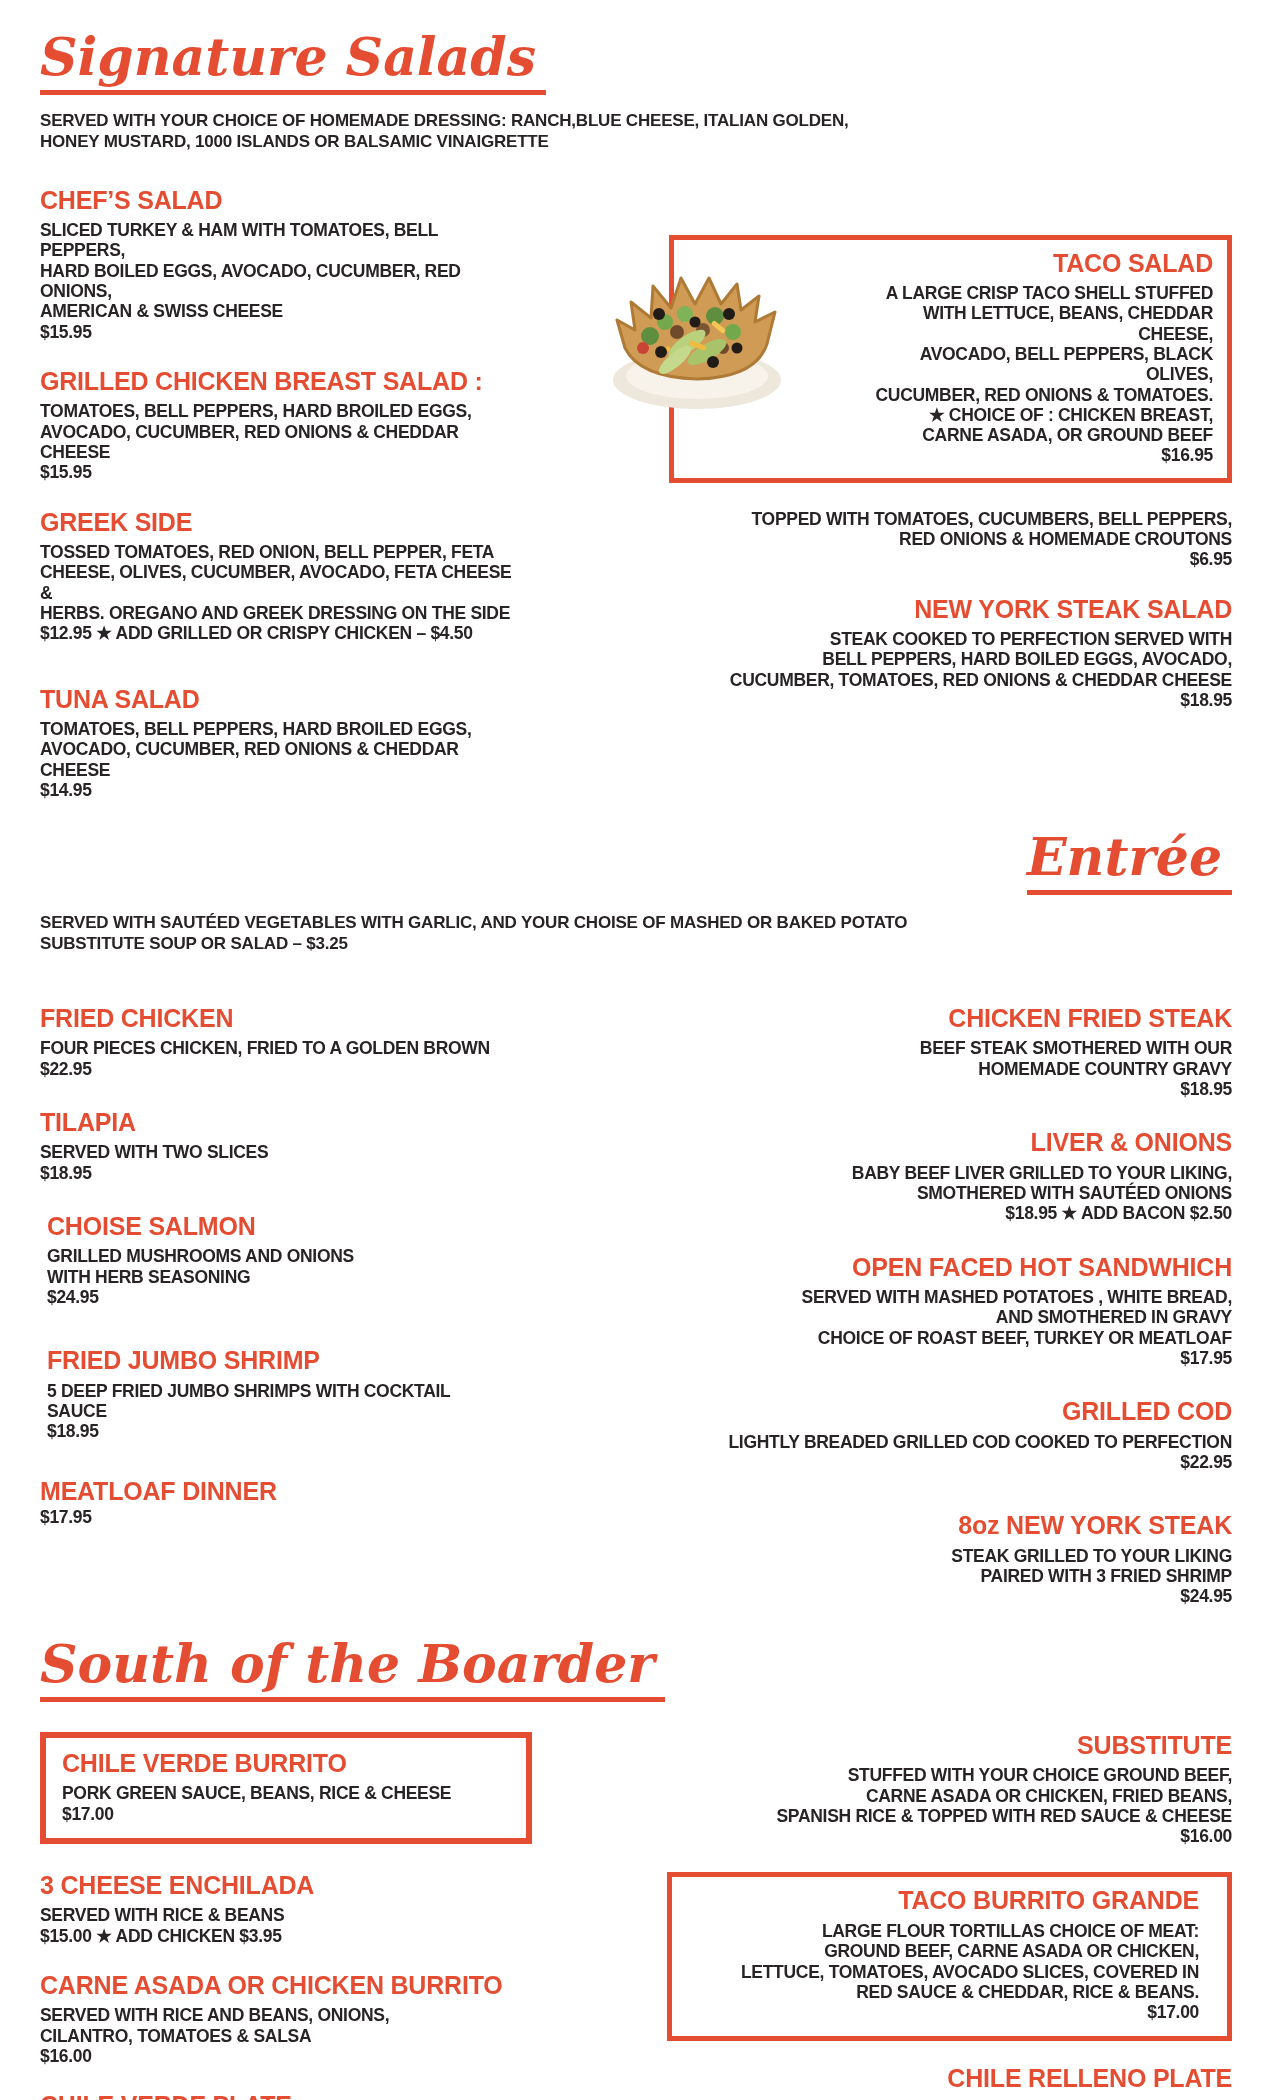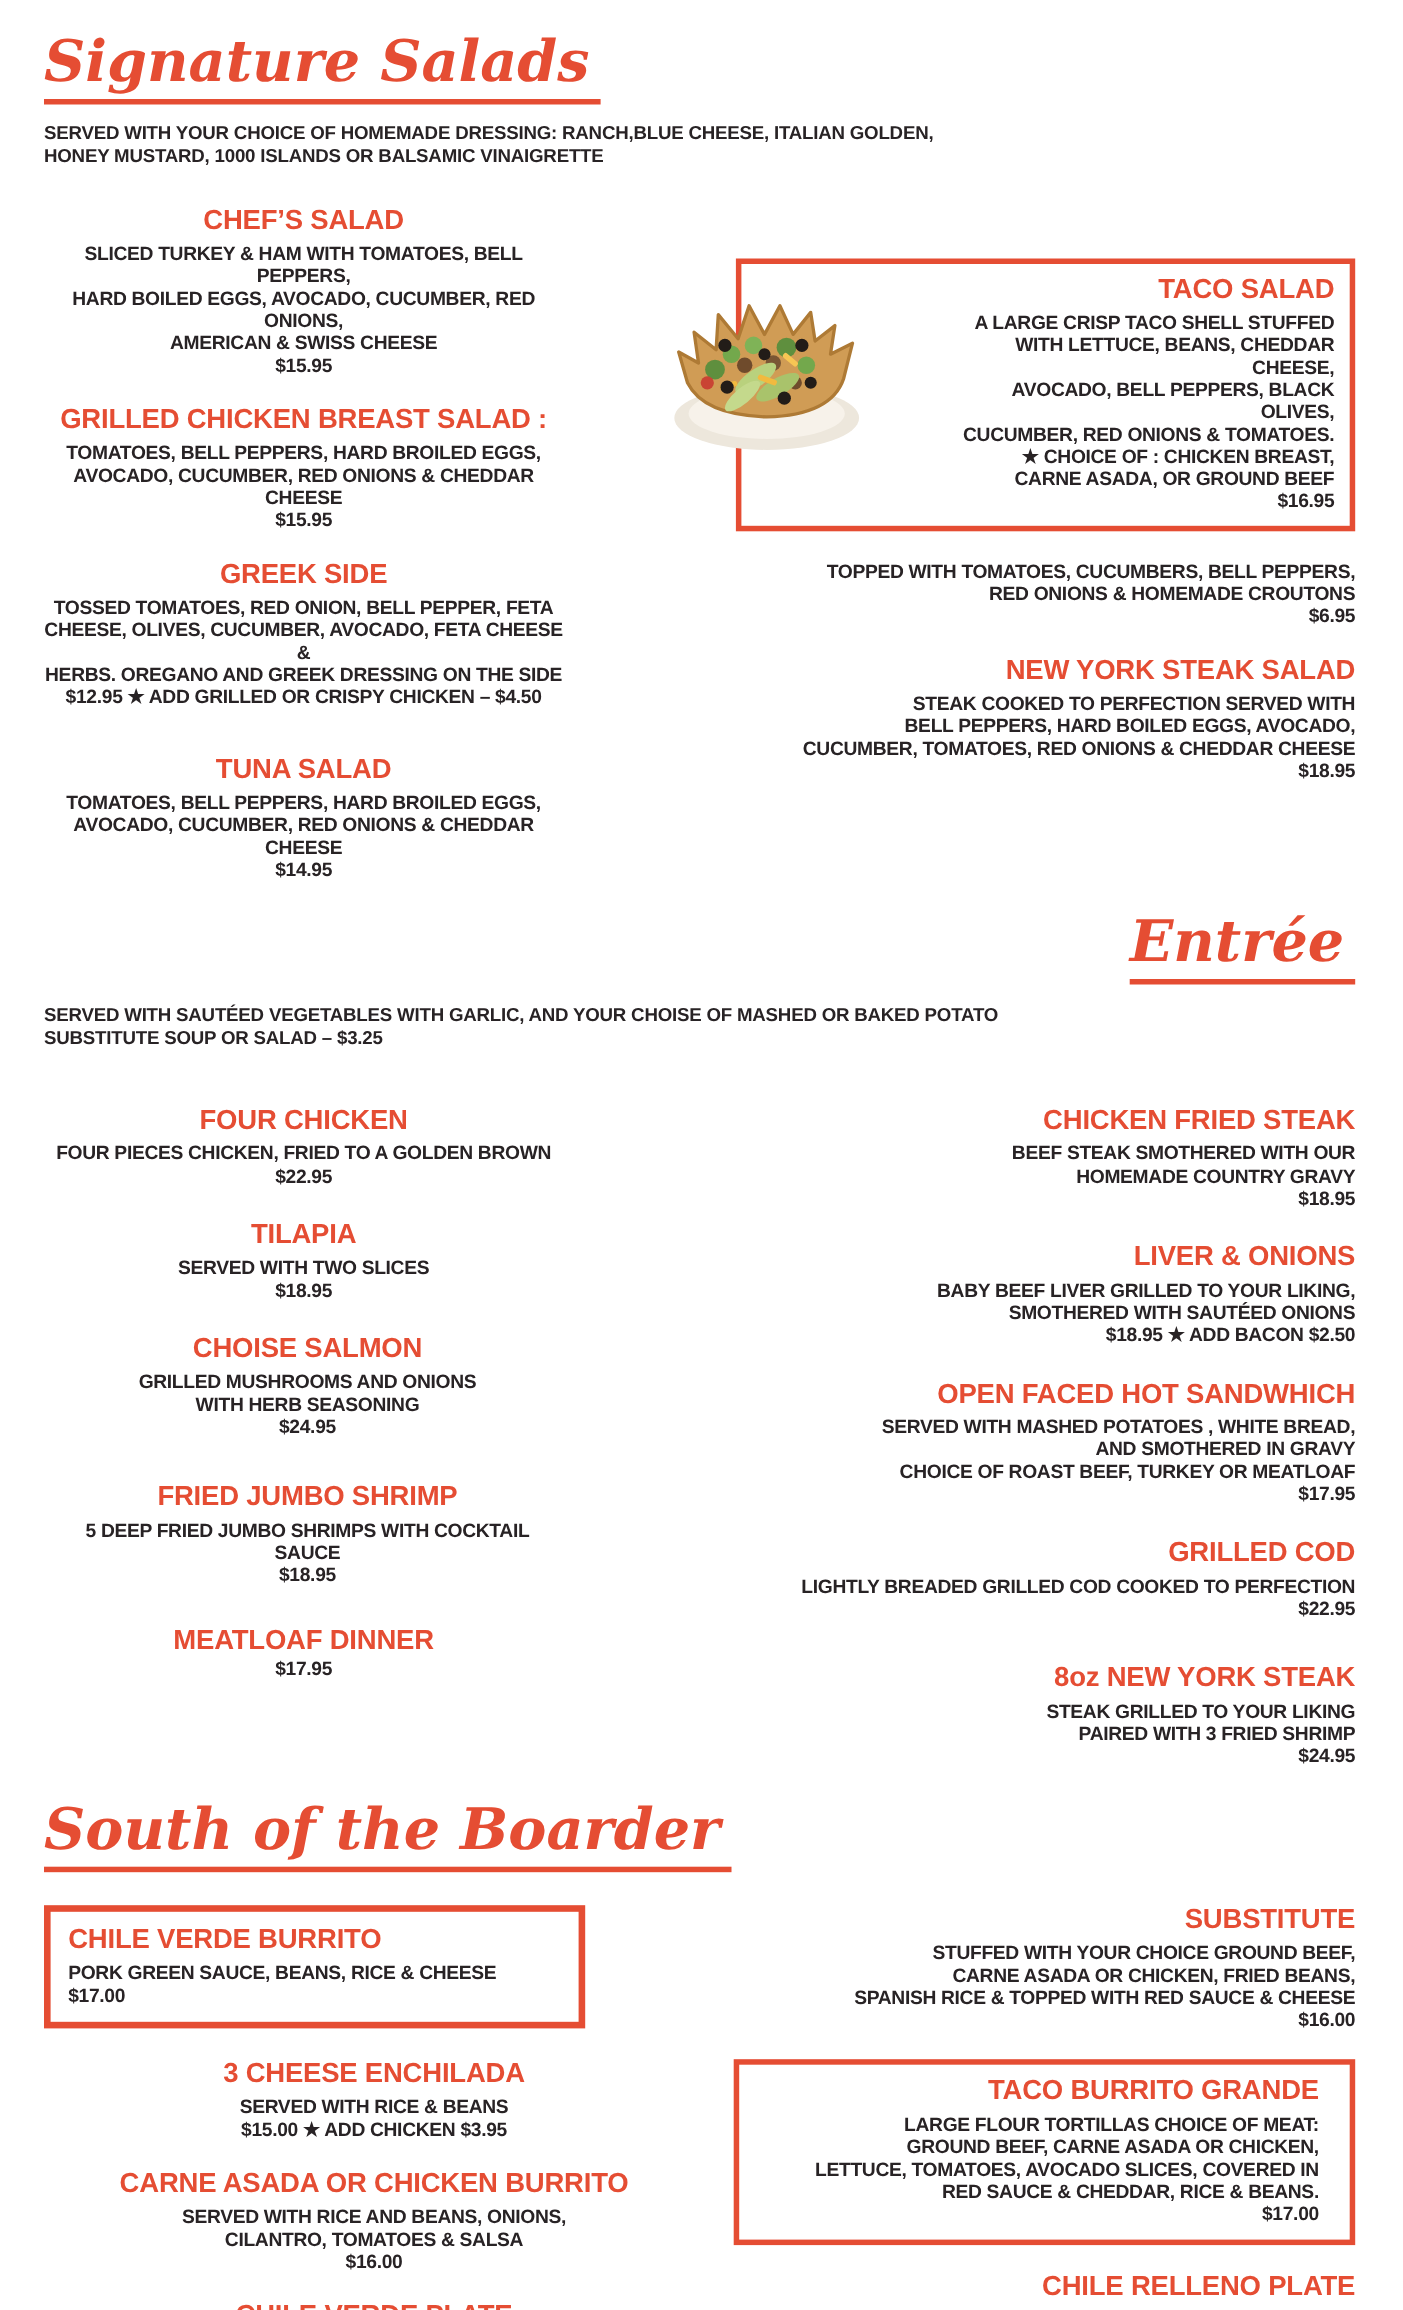--- a/index.html
+++ b/index.html
@@ -33,21 +33,21 @@
   .note{
     font-size:17px;
     line-height:1.22;
     margin:16px 0 0 0;
     white-space:pre-line;
     letter-spacing:-0.2px;
   }
   .row{display:flex;}
   .col.left{flex:0 0 472px;width:472px;}
   .col.rightcol{flex:1;min-width:0;}
-  .item{margin:0 0 26px 0;text-align:center;}
+  .item{margin:0 0 26px 0;}
   .item.sp{margin-bottom:30px;}
   .iname{
     font-size:25px;
     color:var(--accent);
     margin:0 0 6px 0;
     letter-spacing:-0.2px;
     line-height:1.1;
   }
   .idesc,.iprice{
     font-size:17.5px;
@@ -195,21 +195,21 @@
   
   <div class="entree-head">
     <h1 class="script">Entrée</h1>
   </div>
   <p class="note entree-note">SERVED WITH SAUTÉED VEGETABLES WITH GARLIC, AND YOUR CHOISE OF MASHED OR BAKED POTATO
 SUBSTITUTE SOUP OR SALAD – $3.25</p>
 
   <div class="row entree-row">
     <div class="col left">
       <div class="item sp">
-        <h3 class="iname">FOUR CHICKEN</h3>
+        <h3 class="iname">FRIED CHICKEN</h3>
         <p class="idesc">FOUR PIECES CHICKEN, FRIED TO A GOLDEN BROWN</p>
         <p class="iprice">$22.95</p>
       </div>
       <div class="item sp">
         <h3 class="iname">TILAPIA</h3>
         <p class="idesc">SERVED WITH TWO SLICES</p>
         <p class="iprice">$18.95</p>
       </div>
       <div class="item sp ind">
         <h3 class="iname">CHOISE SALMON</h3>

